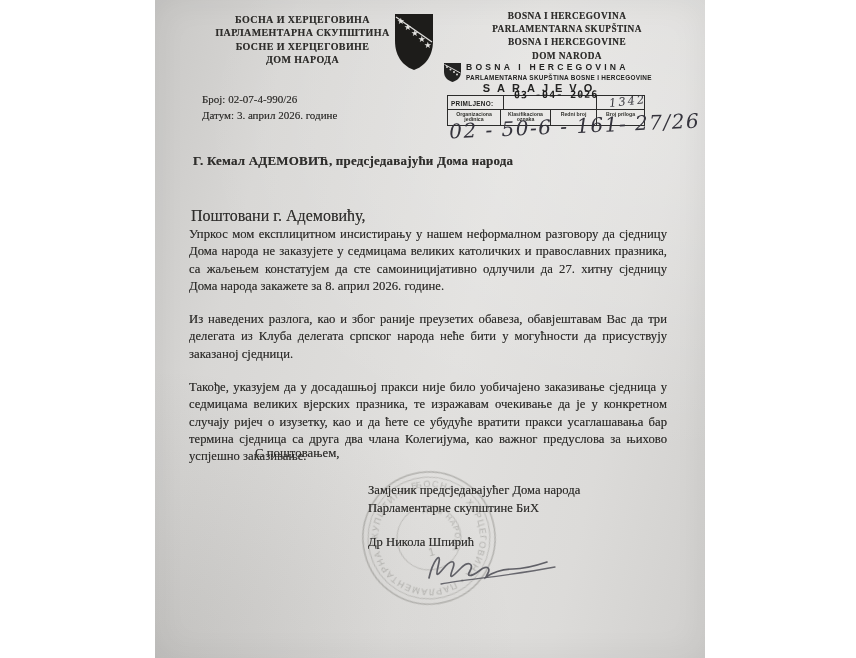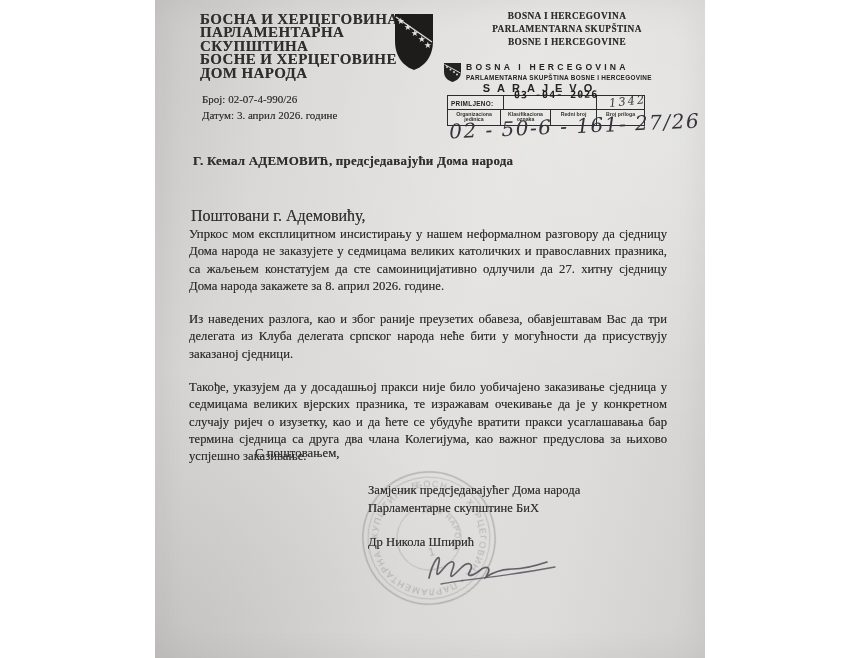--- a/index.html
+++ b/index.html
@@ -6,22 +6,22 @@
   html,body{margin:0;padding:0;background:#ffffff;width:856px;height:658px;overflow:hidden;
     font-family:"Liberation Serif",serif;}
   .photo{position:absolute;left:155px;top:0;width:550px;height:658px;
     background:
       radial-gradient(140% 90% at 85% 20%, rgba(255,255,255,.28) 0%, rgba(255,255,255,0) 55%),
       radial-gradient(120% 80% at 0% 100%, rgba(60,58,55,.14) 0%, rgba(60,58,55,0) 55%),
       linear-gradient(104deg,#c9c8c6 0%,#d8d7d5 20%,#e1e0de 55%,#dcdbd9 78%,#d0cfcd 100%);
     box-shadow:inset 0 0 35px rgba(0,0,0,.06);}
   .txt{color:#2f2e2c;text-shadow:0 0 .5px rgba(45,44,42,.55);}
   
-  .hdr-left{position:absolute;left:45px;top:13px;width:205px;
-    font-weight:bold;font-size:15px;line-height:13.4px;letter-spacing:.4px;}
+  .hdr-left{position:absolute;left:45px;top:13px;width:205px;text-align:center;
+    font-weight:bold;font-size:10px;line-height:13.4px;letter-spacing:.4px;}
   .hdr-right{position:absolute;left:303px;top:10px;width:218px;text-align:center;
     font-weight:bold;font-size:9.3px;line-height:13.2px;letter-spacing:.4px;}
   .coa{position:absolute;left:237px;top:11px;}
   
   .ref{position:absolute;left:47px;top:91px;font-size:11px;line-height:16px;font-family:Liberation Serif, serif;}
   
   .rstamp{position:absolute;left:288px;top:62px;width:250px;
     font-family:"Liberation Sans",sans-serif;color:#232322;}
   .rstamp .head{display:flex;align-items:flex-start;}
   .rstamp .head-lines{margin-left:4px;}
@@ -80,21 +80,22 @@
         <text x="19" y="25">★</text>
         <text x="26" y="31">★</text>
         <text x="32" y="37">★</text>
       </g>
     </svg>
   </div>
 
   <div class="hdr-right txt">
     <div>BOSNA I HERCEGOVINA</div>
     <div>PARLAMENTARNA SKUPŠTINA</div>
-    <div>BOSNE I HERCEGOVINE</div>
+    <div>BOSNA I HERCEGOVINE</div>
+    <div>DOM NARODA</div>
   </div>
 
   <div class="ref txt">
     <div>Број: 02-07-4-990/26</div>
     <div>Датум: 3. април 2026. године</div>
   </div>
 
   <div class="rstamp">
     <div class="head">
       <span>

